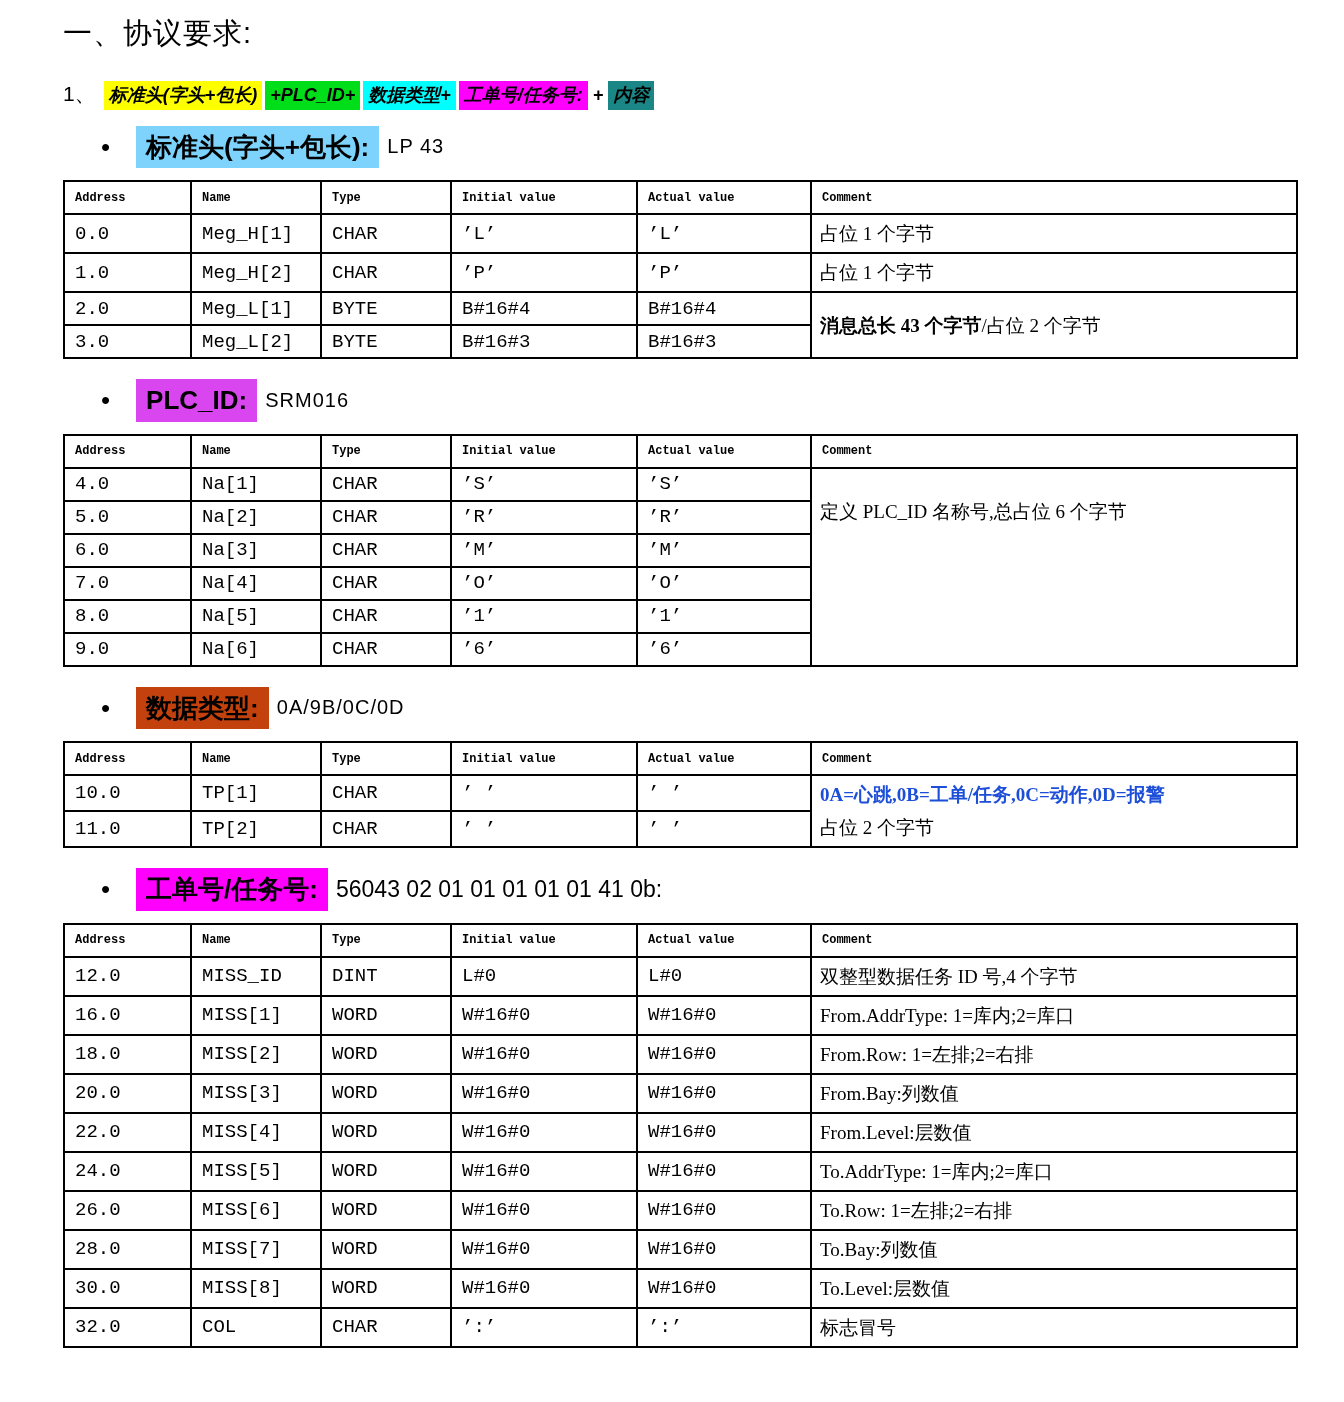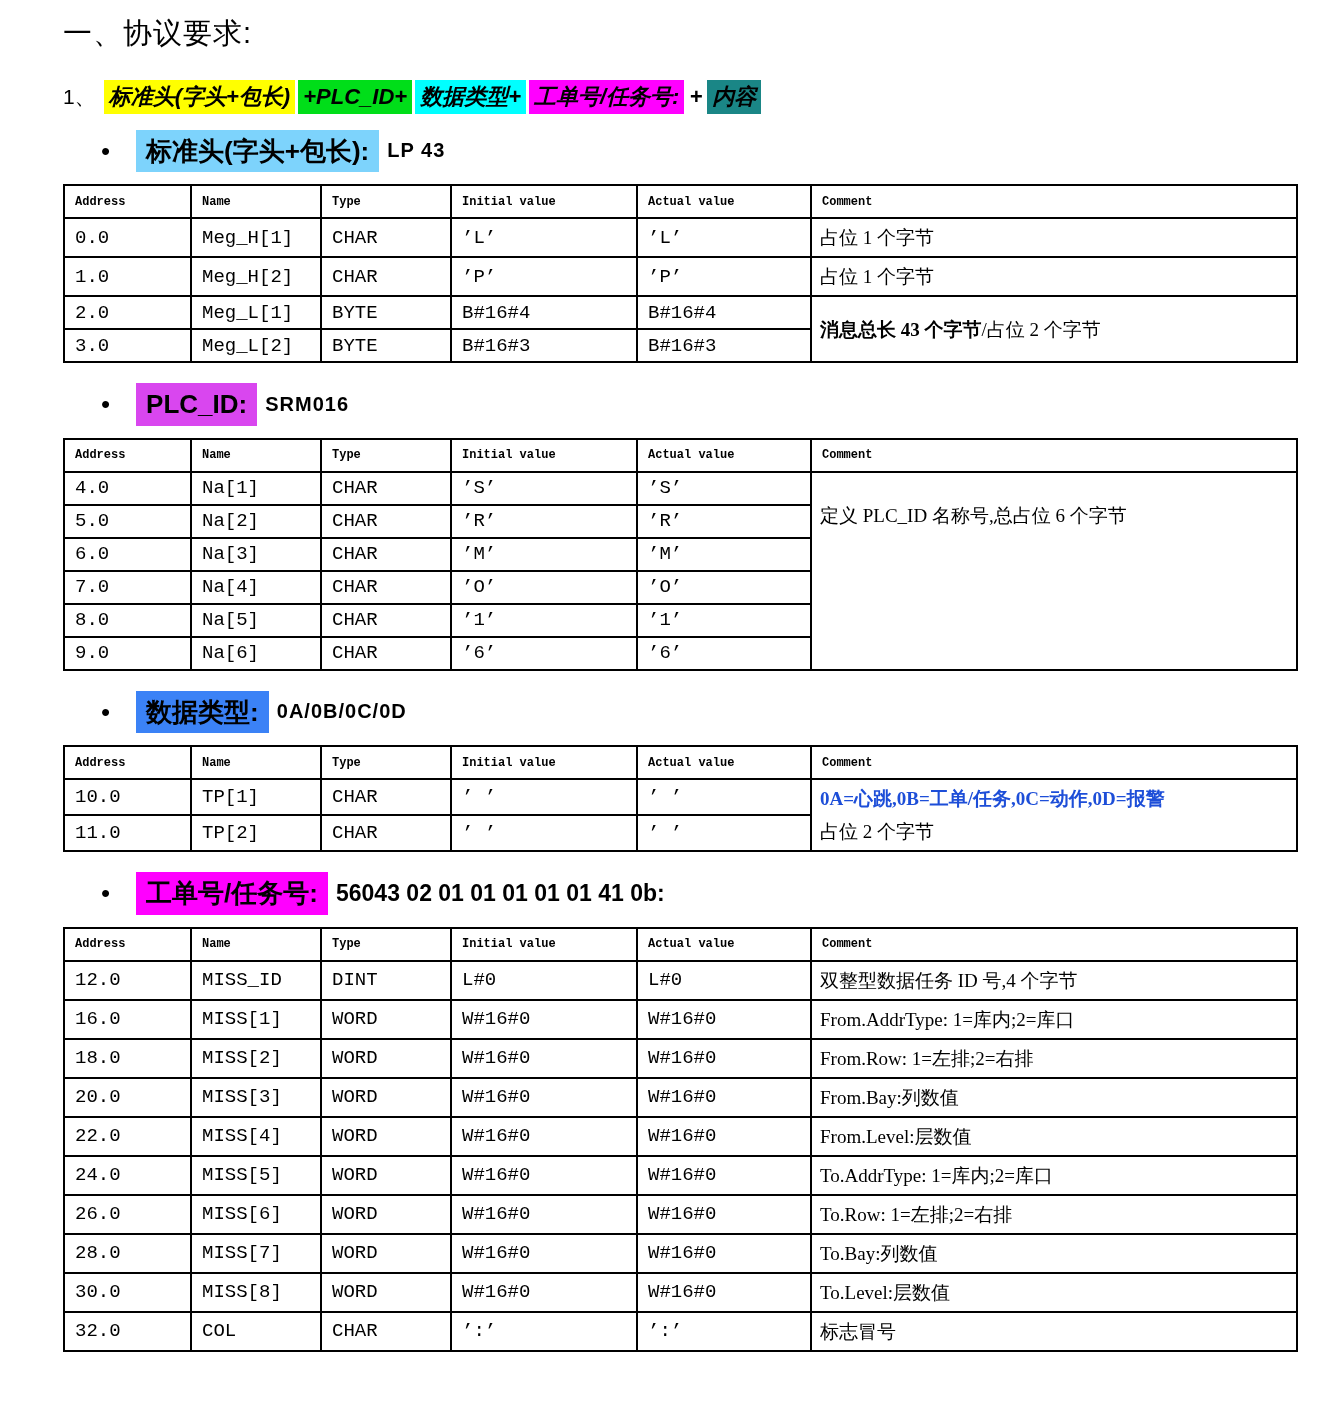--- a/index.html
+++ b/index.html
@@ -24,21 +24,21 @@
   .formula-line {
     margin: 0 0 16px 0;
     white-space: nowrap;
   }
   .formula-prefix {
     font-size: 21px;
     margin-right: 8px;
   }
   .seg {
     display: inline-block;
-    font-size: 22px;
+    font-size: 18px;
     font-weight: bold;
     font-style: italic;
     padding: 3px 5px;
     margin-right: 3px;
     line-height: 1.25;
   }
   .seg-plain { padding: 3px 2px; }
 
   .bullet-row {
     display: flex;
@@ -53,21 +53,21 @@
   }
   .section-title {
     display: inline-block;
     font-size: 26px;
     font-weight: bold;
     padding: 5px 10px;
     line-height: 1.25;
   }
   .section-suffix {
     font-size: 20px;
-    font-weight: bold;
+    font-weight: normal;
     margin-left: 8px;
     letter-spacing: 1px;
     white-space: pre;
     text-align: center;
   }
   .suffix-lg { font-size: 23px; letter-spacing: 0; }
 
   table.proto-table {
     border-collapse: collapse;
     table-layout: fixed;
@@ -255,22 +255,22 @@
               <td>’6’</td>
             </tr>
           </tbody>
         </table>
       </div>
   </div>
 
   <div>
     <div class="bullet-row">
       <span class="bullet-dot">•</span>
-      <span class="section-title" style="background-color: #3b82f6;">数据类型:</span>
-      <span class="section-suffix">0A/0B/0C/0D</span>
+      <span class="section-title" style="background-color: #c2410c;">数据类型:</span>
+      <span class="section-suffix">0A/9B/0C/0D</span>
     </div>
     <div>
         <table class="proto-table">
           <colgroup>
             <col style="width: 127px;">
             <col style="width: 130px;">
             <col style="width: 130px;">
             <col style="width: 186px;">
             <col style="width: 174px;">
             <col style="width: 486px;">

